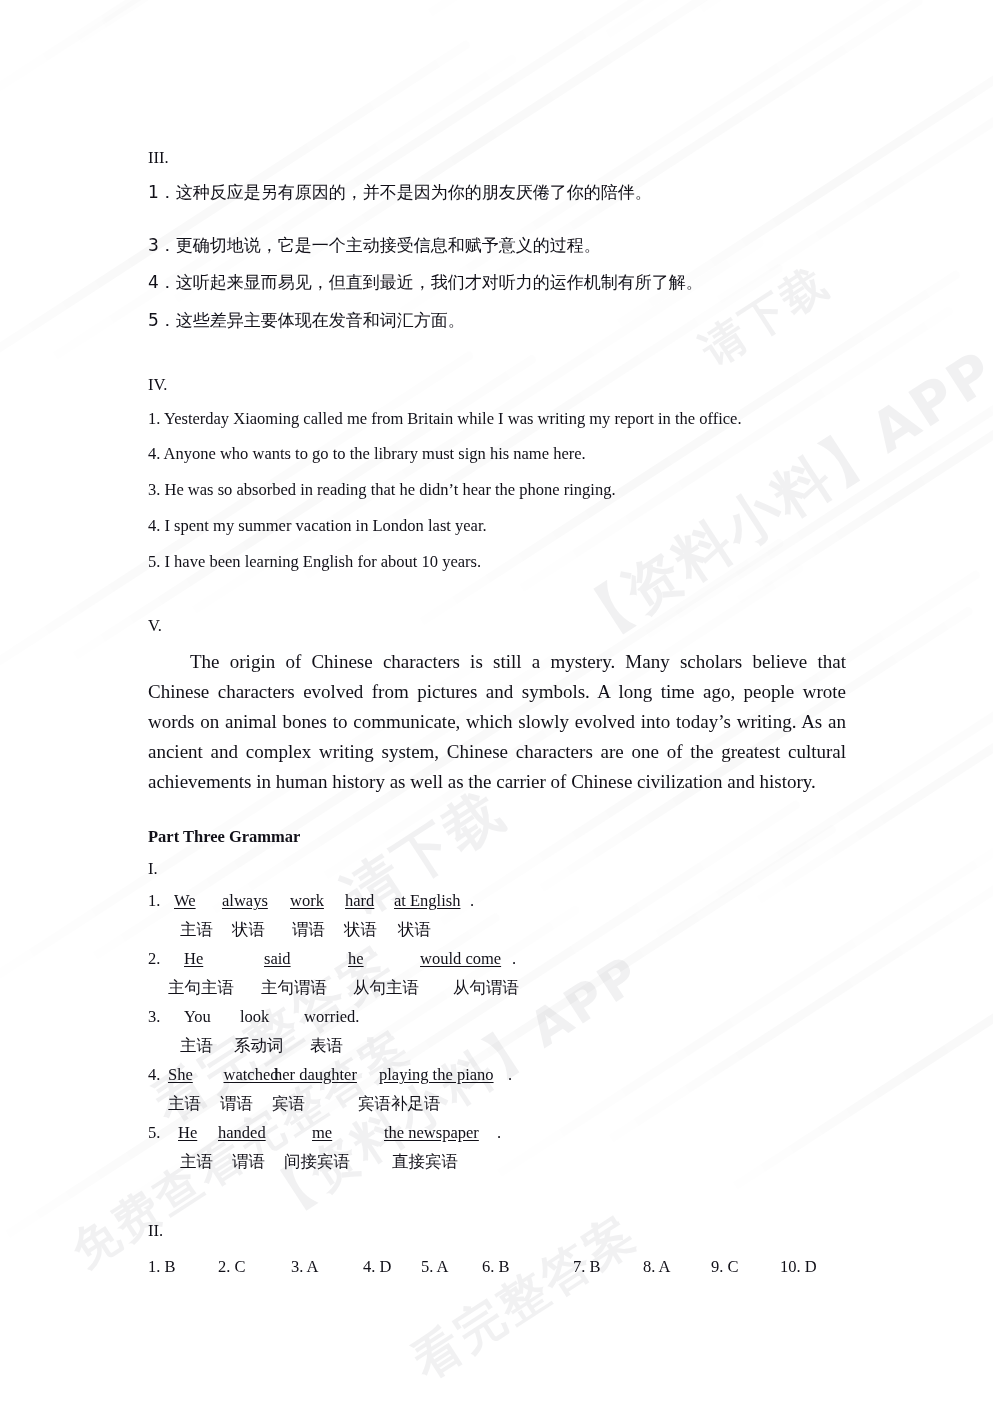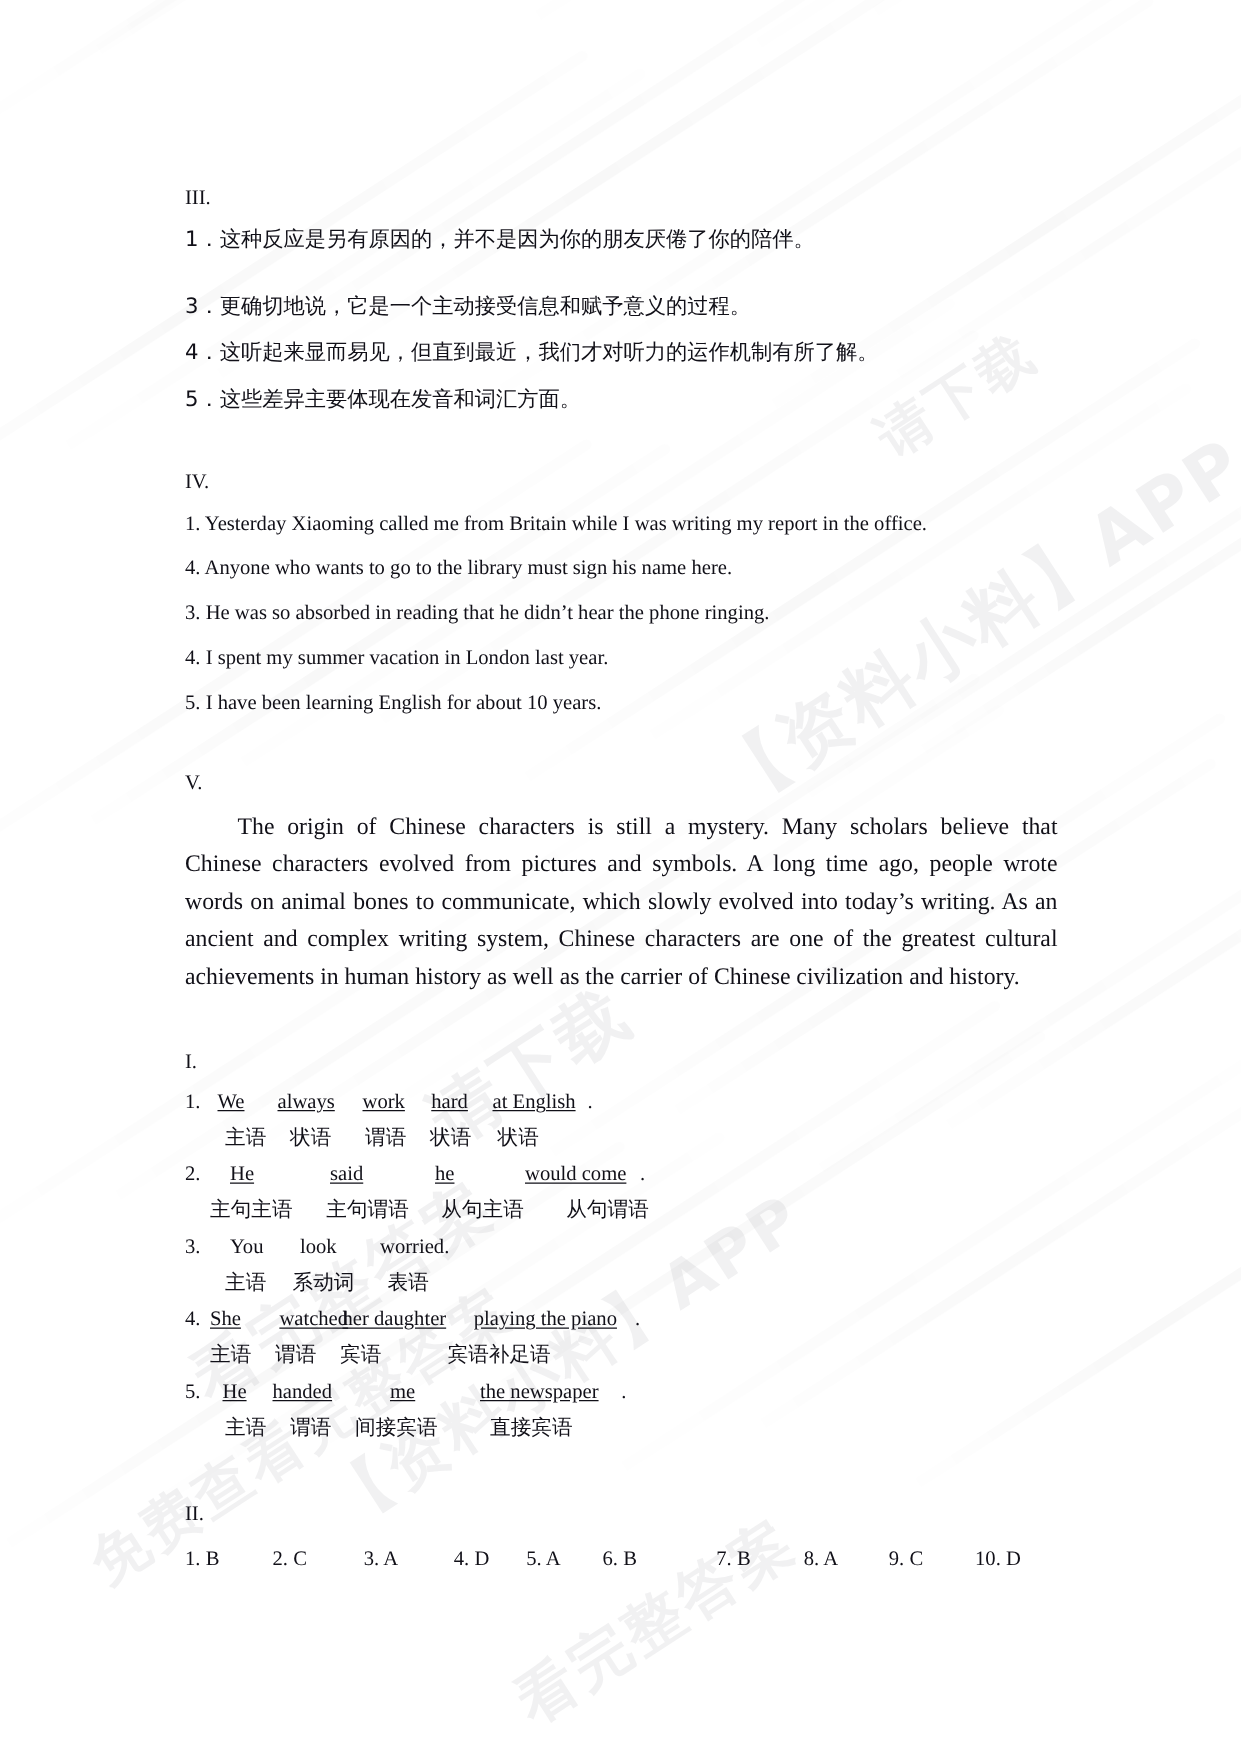--- a/index.html
+++ b/index.html
@@ -203,20 +203,21 @@
     <p class="en-line">5. I have been learning English for about 10 years.</p>
 
     <div class="spacer-lg"></div>
 
     <p class="sec-label">V.</p>
     <div style="height:12px"></div>
     <p class="para">The origin of Chinese characters is still a mystery. Many scholars believe that Chinese characters evolved from pictures and symbols. A long time ago, people wrote words on animal bones to communicate, which slowly evolved into today’s writing. As an ancient and complex writing system, Chinese characters are one of the greatest cultural achievements in human history as well as the carrier of Chinese civilization and history.</p>
 
     <div style="height:30px"></div>
 
+    <p class="bold-head">Part Three Grammar</p>
     <div style="height:12px"></div>
     <p class="sec-label">I.</p>
     <div style="height:12px"></div>
 
     <div id="grammar-items">
         <div class="g-item">
           <div class="g-en" style="position: absolute; width: 420px; height: 24px;">
             <span class="g-num" style="position: absolute; left: 0px;">1.</span>
             <span class="tok u" style="position: absolute; left: 26px; min-width: 40px;">We</span>
             <span class="tok u" style="position: absolute; left: 74px; min-width: 58px;">always</span>

